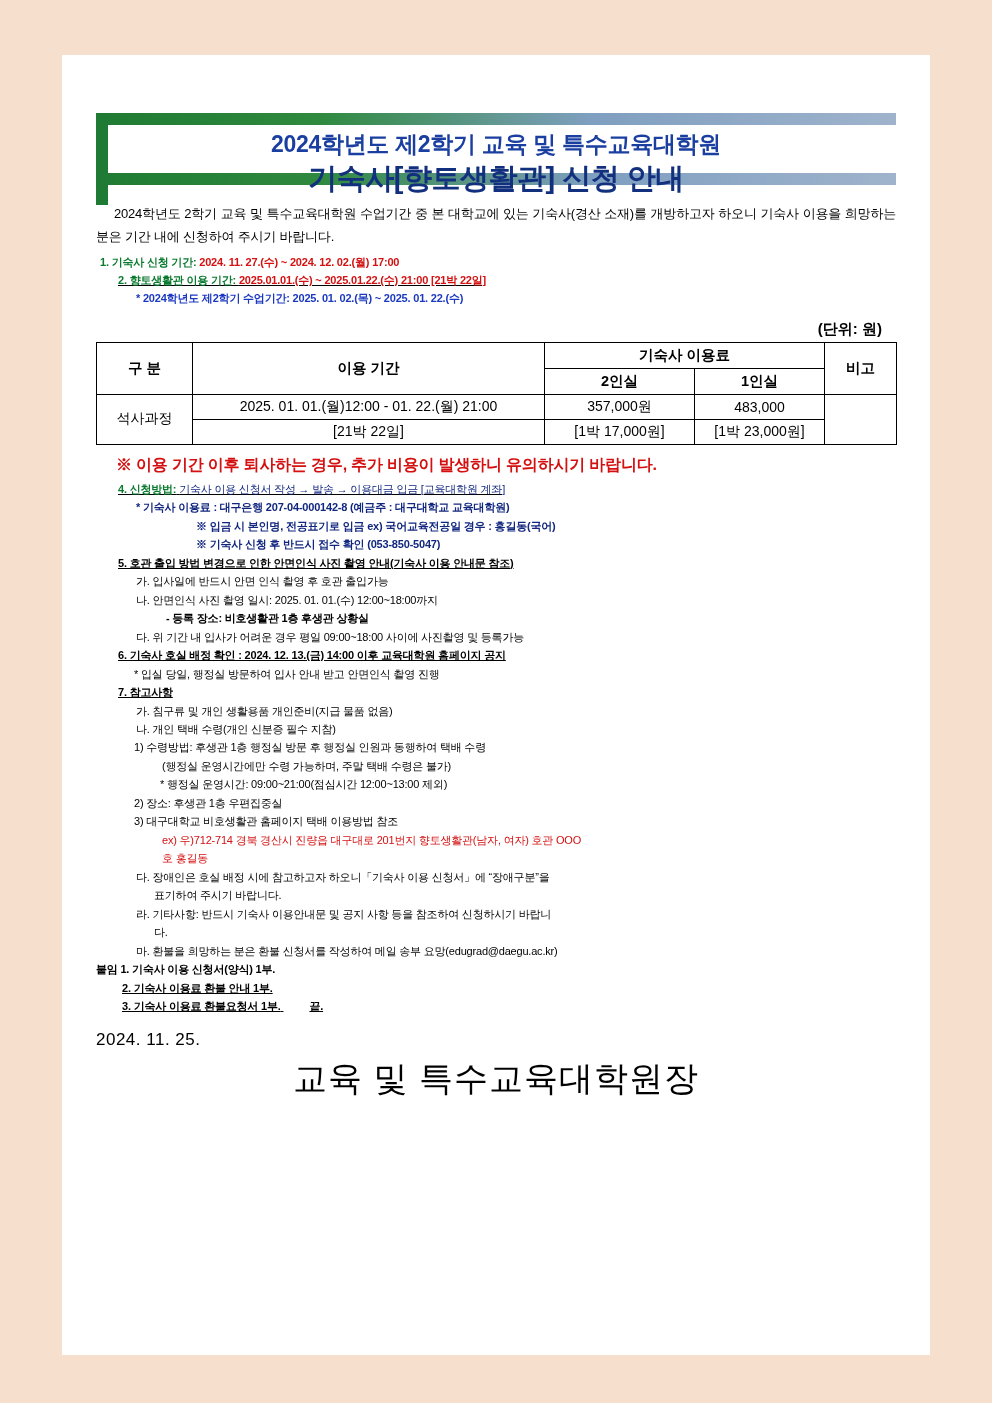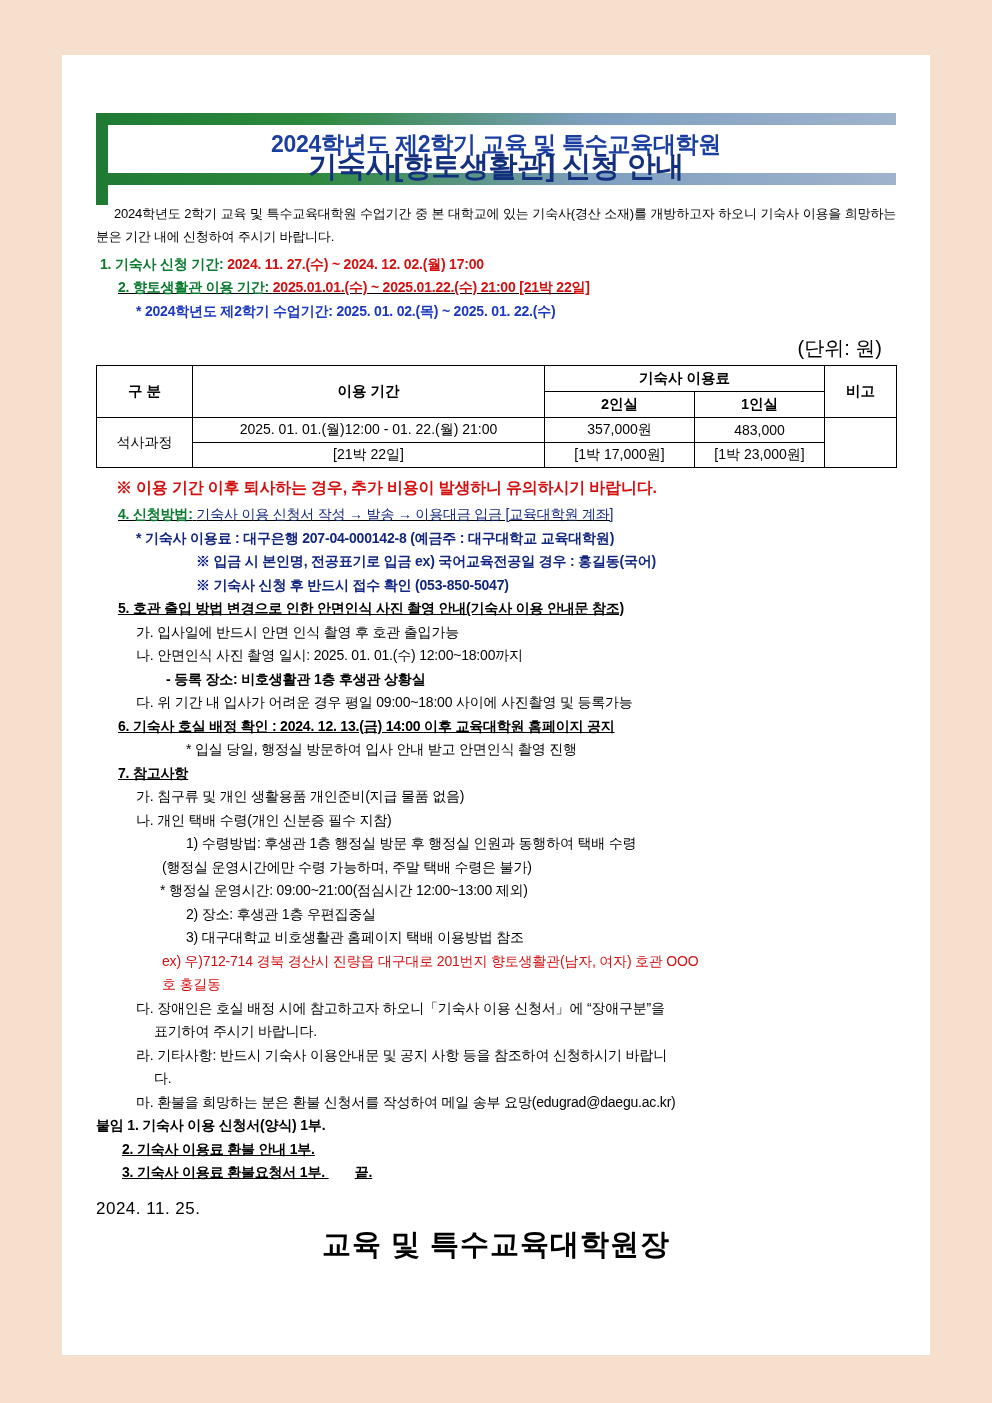--- a/index.html
+++ b/index.html
@@ -61,21 +61,21 @@
     left: 0; top: 16px;
     width: 800px;
     text-align: center;
     font-size: 23px;
     font-weight: bold;
     color: #1a3fa0;
     letter-spacing: -0.3px;
   }
   .banner-title2 {
     position: absolute;
-    left: 0; top: 34px;
+    left: 0; top: 46px;
     width: 800px;
     text-align: center;
     font-size: 29px;
     font-weight: bold;
     color: #13307f;
     letter-spacing: -0.5px;
   }
 
   
   .intro {
@@ -83,38 +83,38 @@
     font-size: 13px;
     line-height: 1.75;
     text-align: justify;
     text-justify: inter-ideograph;
     text-indent: 18px;
     letter-spacing: -0.2px;
   }
   .line {
     line-height: 1.68;
     letter-spacing: -0.2px;
-    font-size: 14px;
+    font-size: 11px;
   }
   .b { font-weight: bold; }
   .red { color: #d41010; }
   .blue { color: #1a38c0; }
   .green { color: #0a7a2f; }
   .navy { color: #11267f; }
 
   .i1 { margin-left: 4px; }
   .i2 { margin-left: 22px; text-decoration: underline; }
   .i3 { margin-left: 40px; }
-  .i4 { margin-left: 90px; }
+  .i4 { margin-left: 38px; }
   .i5 { margin-left: 100px; }
 
   .unit {
     text-align: right;
-    font-weight: normal;
-    font-size: 20px;
+    font-weight: bold;
+    font-size: 15px;
     margin-top: 12px;
     margin-bottom: 3px;
     padding-right: 14px;
   }
 
   
   table.fee {
     border-collapse: collapse;
     width: 800px;
     font-size: 14px;
@@ -139,22 +139,22 @@
     letter-spacing: -0.2px;
   }
 
   .sign-date {
     font-size: 17px;
     margin-top: 8px;
     letter-spacing: 0.5px;
   }
   .sign-title {
     text-align: center;
-    font-size: 29px;
-    font-weight: bold;
+    font-size: 34px;
+    font-weight: normal;
     margin-top: 6px;
     letter-spacing: 1px;
   }
   .spacer6 { height: 6px; }
 </style>
 </head>
 <body>
 
 <div class="page">
   <div class="inner">

